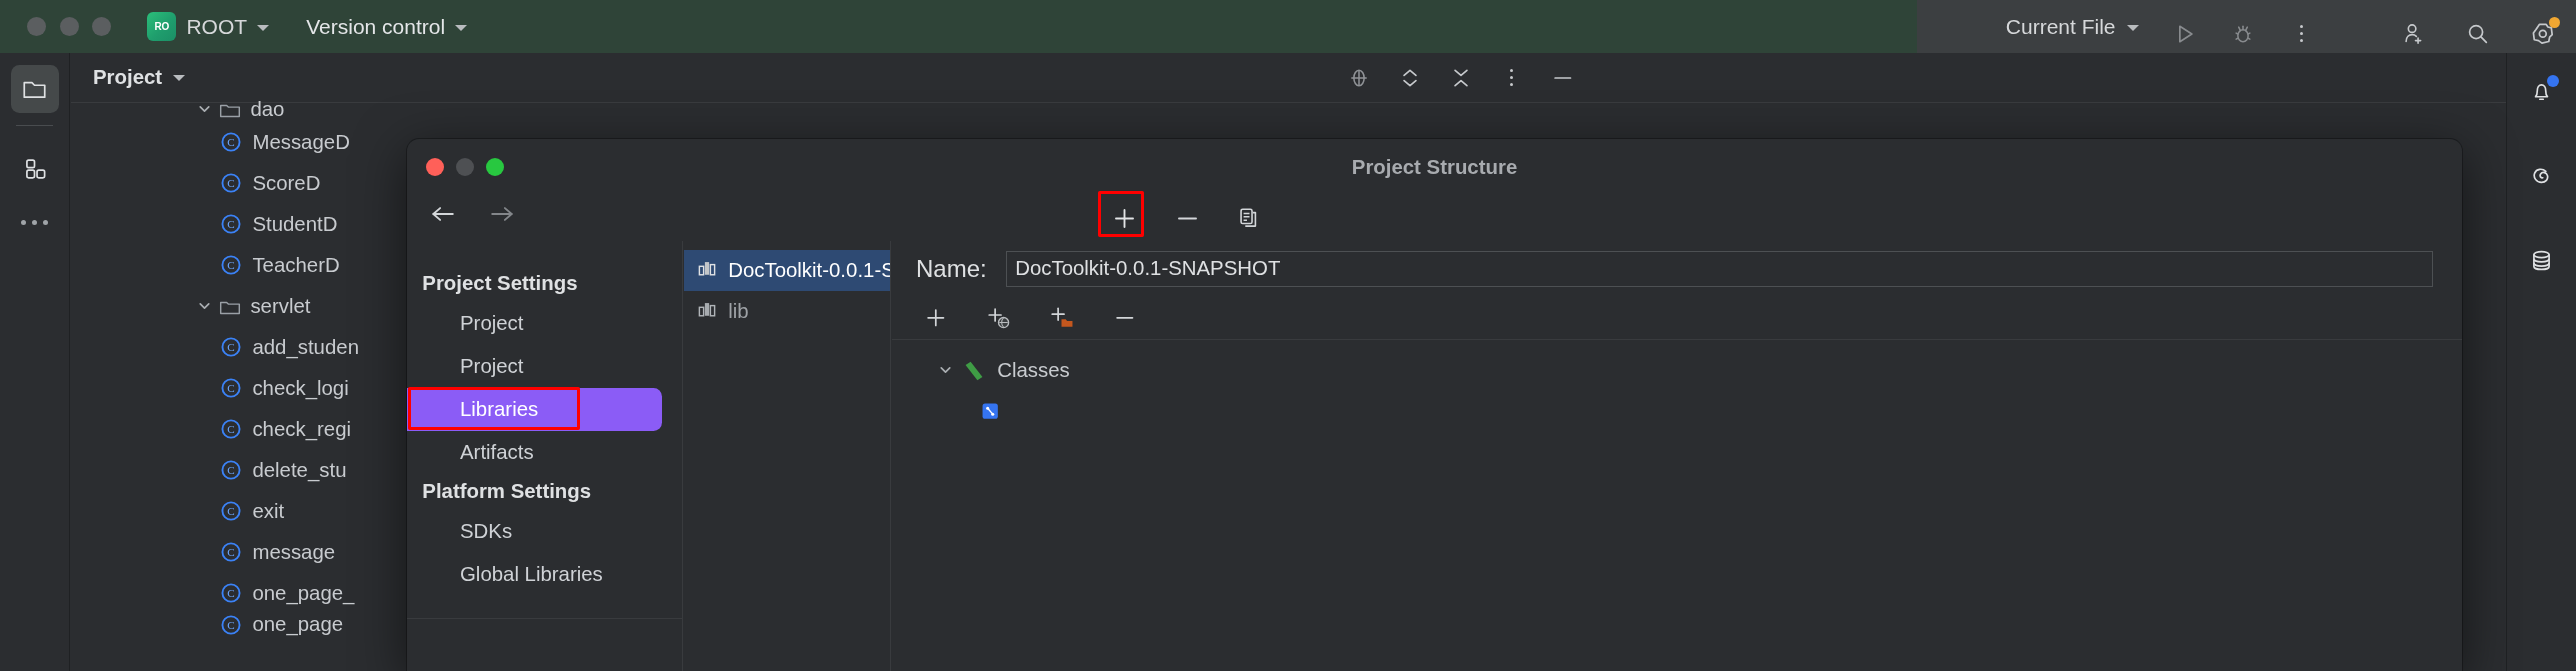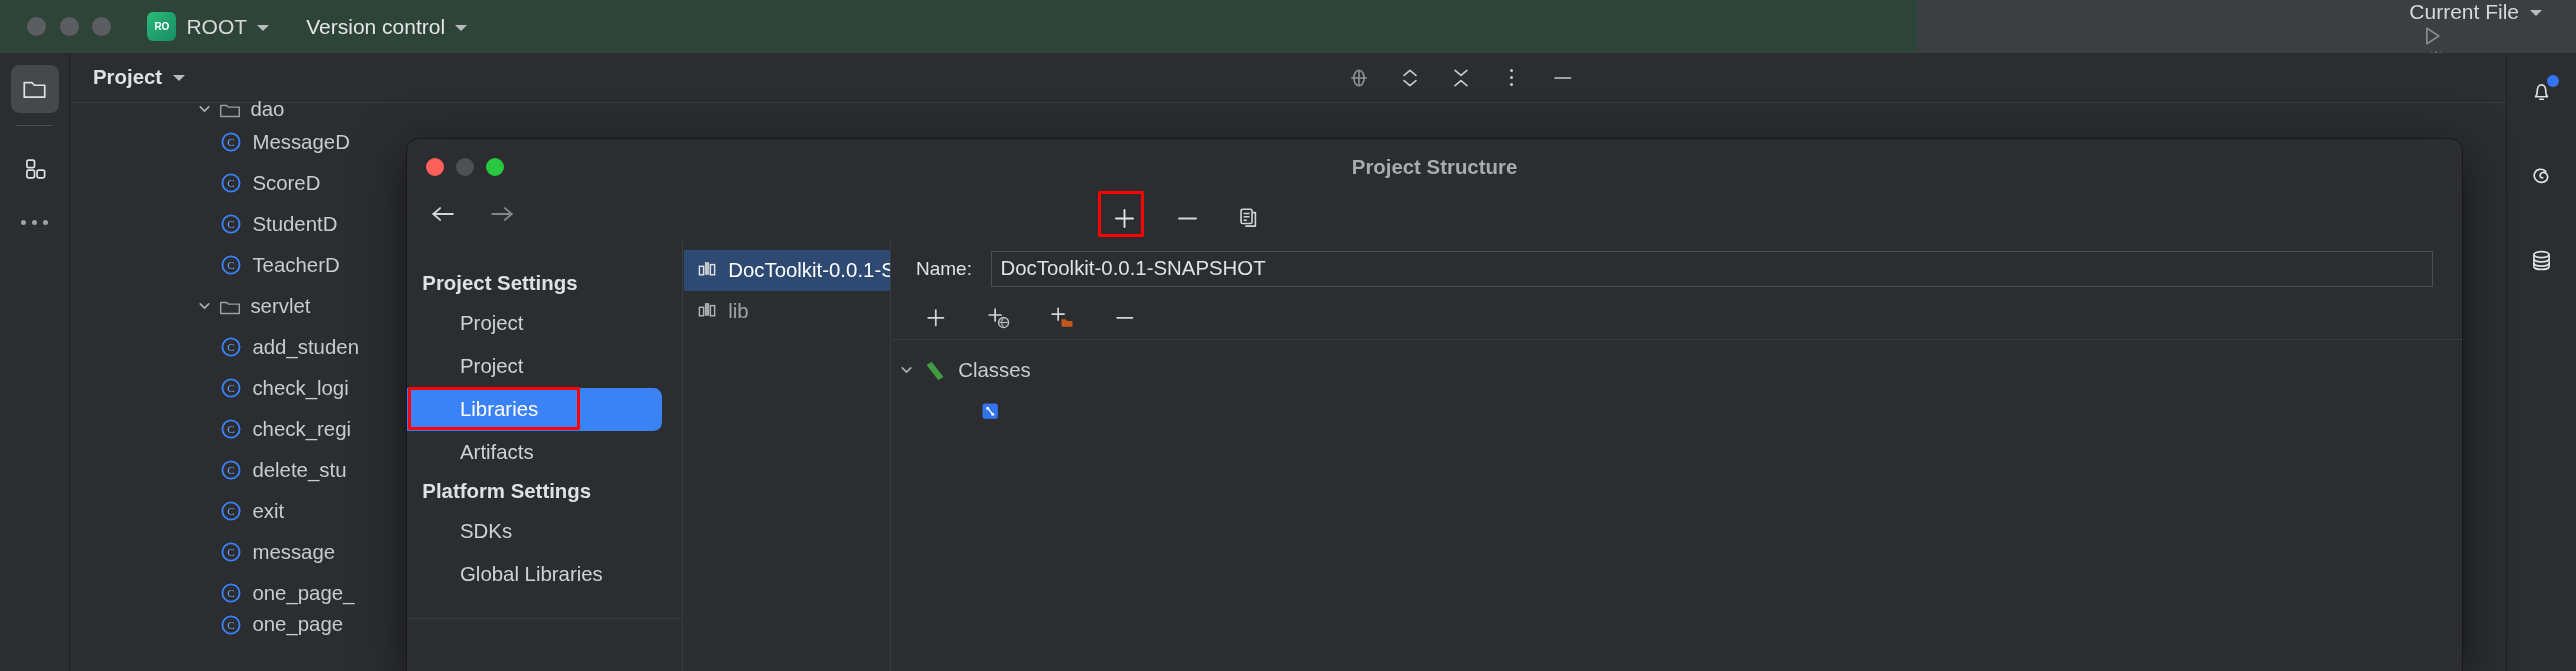--- a/index.html
+++ b/index.html
@@ -43,21 +43,21 @@
     width: 0; height: 0; border-left: 6px solid transparent;
     border-right: 6px solid transparent; border-top: 6.8px solid #b9bcbf;
     margin-top: 2.6px;
   }
   .vcs { position: relative; z-index: 3; display: flex; align-items: center;
          gap: 10.2px; margin-left: 37px; }
   .vcs-label { color: #e4e6e8; font-size: 21px; }
 
   .tb-right {
     position: absolute; right: 0; top: 0; height: 53px;
-    display: flex; align-items: flex-start; gap: 0; padding-right: 22px; flex-direction: column;
+    display: flex; align-items: flex-end; gap: 0; padding-right: 14px;
   }
   .tb-item { display: flex; align-items: center; height: 53px; padding: 0 12px; }
   .tb-text { color: #d6d8da; font-size: 21px; }
   .tb-ic { position: relative; width: 39px; height: 39px;
            display: flex; align-items: center; justify-content: center; }
   .dots-v { display: flex; flex-direction: column; gap: 3.4px; align-items: center; }
   .dots-v i { width: 3.4px; height: 3.4px; border-radius: 50%; background: #c6c9cc; display: block; }
   .gear-badge {
     position: absolute; right: 1.7px; top: 3.4px; width: 11px; height: 11px;
     border-radius: 50%; background: #f0a732;
@@ -143,56 +143,56 @@
   }
 
   
   .dlg-sidebar {
     position: absolute; left: 0; top: 102px; width: 276px; height: 430px;
     border-right: 0.9px solid #393b3e; padding-top: 24px;
   }
   .grp-head { color: #dfe1e3; font-size: 20.4px; font-weight: bold; padding: 6.8px 0 6.8px 15.3px; }
   .srow { height: 43px; display: flex; align-items: center; font-size: 20.4px;
           color: #cfd2d6; padding-left: 53px; position: relative; }
-  .srow.sel { background: #3b82f6; color: #ffffff; border-radius: 0 8.5px 8.5px 0;
+  .srow.sel { background: #8b5cf6; color: #ffffff; border-radius: 0 8.5px 8.5px 0;
               margin-right: 20.4px; }
   .sidebar-div { height: 0.9px; background: #393b3e; margin: 22px 0 17px 0; }
 
   .dlg-list {
     position: absolute; left: 277px; top: 102px; width: 207px; height: 430px;
     border-right: 0.9px solid #393b3e; padding-top: 8.5px; overflow: hidden;
   }
   .lrow { height: 41px; display: flex; align-items: center; font-size: 20.4px;
           color: #c8cbcf; padding-left: 12px; white-space: nowrap; }
   .lrow.sel { background: #2e4a73; color: #ffffff; }
   .lrow .nm { margin-left: 10.2px; }
   .lrow.dim .nm { color: #9ea2a6; }
 
   .dlg-right {
     position: absolute; left: 485px; top: 102px; width: 1570px; height: 430px;
   }
   .name-row { display: flex; align-items: center; height: 55px; padding-left: 24px; }
-  .name-label { color: #dfe1e3; font-size: 19px; margin-right: 19px; }
+  .name-label { color: #dfe1e3; font-size: 24px; margin-right: 19px; }
   .name-input {
     flex: 1; height: 36px; background: #2b2d30; border: 0.9px solid #4d5053;
     color: #dfe1e3; font-size: 20.4px; font-family: "Liberation Sans", sans-serif;
     padding: 0 8.5px; margin-right: 29px; outline: none;
   }
   .roots-toolbar {
     height: 44px; display: flex; align-items: center; gap: 27px; padding-left: 25.6px;
     border-bottom: 0.9px solid #393b3e;
   }
   .rt-btn { width: 36px; height: 36px; display: flex; align-items: center; justify-content: center;
             position: relative; }
   .roots-tree { padding-top: 10.2px; }
   .rrow { height: 41px; display: flex; align-items: center; font-size: 20.4px; color: #c8cbcf;
           white-space: nowrap; }
   .rrow .rlabel { margin-left: 10.2px; }
   .rrow.child { padding-left: 85px; }
-  .rrow.parent { }
+  .rrow.parent { padding-left: 39px; }
 </style>
 </head>
 <body>
 
 <div class="titlebar">
   <div class="titlebar-green"></div>
 
   <div class="traffic">
     <span class="tl"></span>
     <span class="tl"></span>

